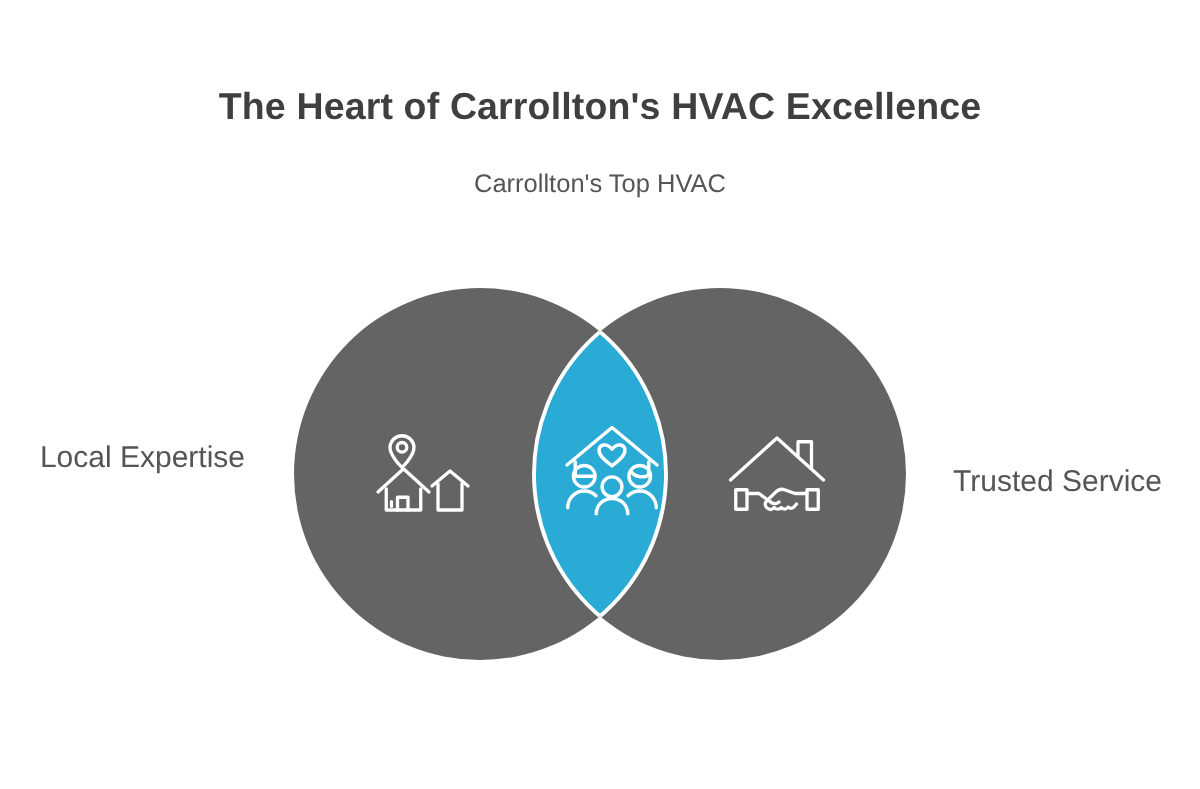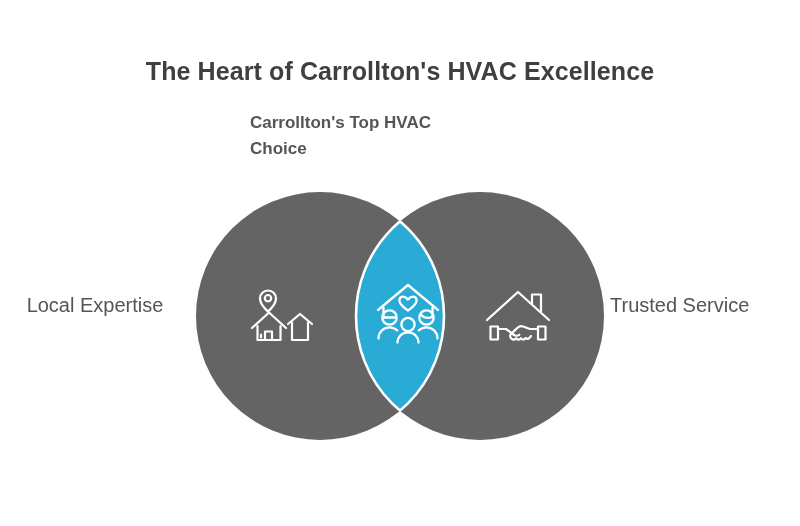--- a/index.html
+++ b/index.html
@@ -35,23 +35,23 @@
     line-height: 34px;
     white-space: nowrap;
   }
 
   
   .center-label {
     position: absolute;
     left: 250px;
     top: 110px;
     width: 300px;
-    text-align: left;
+    text-align: center;
     font-size: 17px;
-    font-weight: bold;
+    font-weight: normal;
     color: #555555;
     line-height: 26px;
   }
 
   
   .side-label {
     position: absolute;
     top: 294px;
     font-size: 20px;
     color: #555555;
@@ -59,21 +59,22 @@
     white-space: nowrap;
   }
   .side-label.left {
     left: 0;
     width: 190px;
     text-align: center;
   }
   .side-label.right {
     left: 610px;
     width: 190px;
-    text-align: left;
+    text-align: center;
+    margin-top: 16px;
   }
 
   
   .venn {
     position: absolute;
     left: 0;
     top: 0;
     width: 800px;
     height: 526px;
   }
@@ -91,21 +92,20 @@
 </style>
 </head>
 <body>
 
 <div id="canvas" style="background: rgb(255, 255, 255);">
 
   <div class="title" style="color: rgb(63, 63, 63);">The Heart of Carrollton's HVAC Excellence</div>
 
   <div class="center-label" style="color: rgb(85, 85, 85);">
     <div>Carrollton's Top HVAC</div>
-    <div>Choice</div>
   </div>
 
   <div class="side-label left" style="color: rgb(85, 85, 85);">Local Expertise</div>
 
   <div class="side-label right" style="color: rgb(85, 85, 85);">Trusted Service</div>
 
   <svg class="venn" viewBox="0 0 800 526">
     <defs>
       <clipPath id="clip-left">
         <circle cx="320" cy="316" r="124"></circle>

